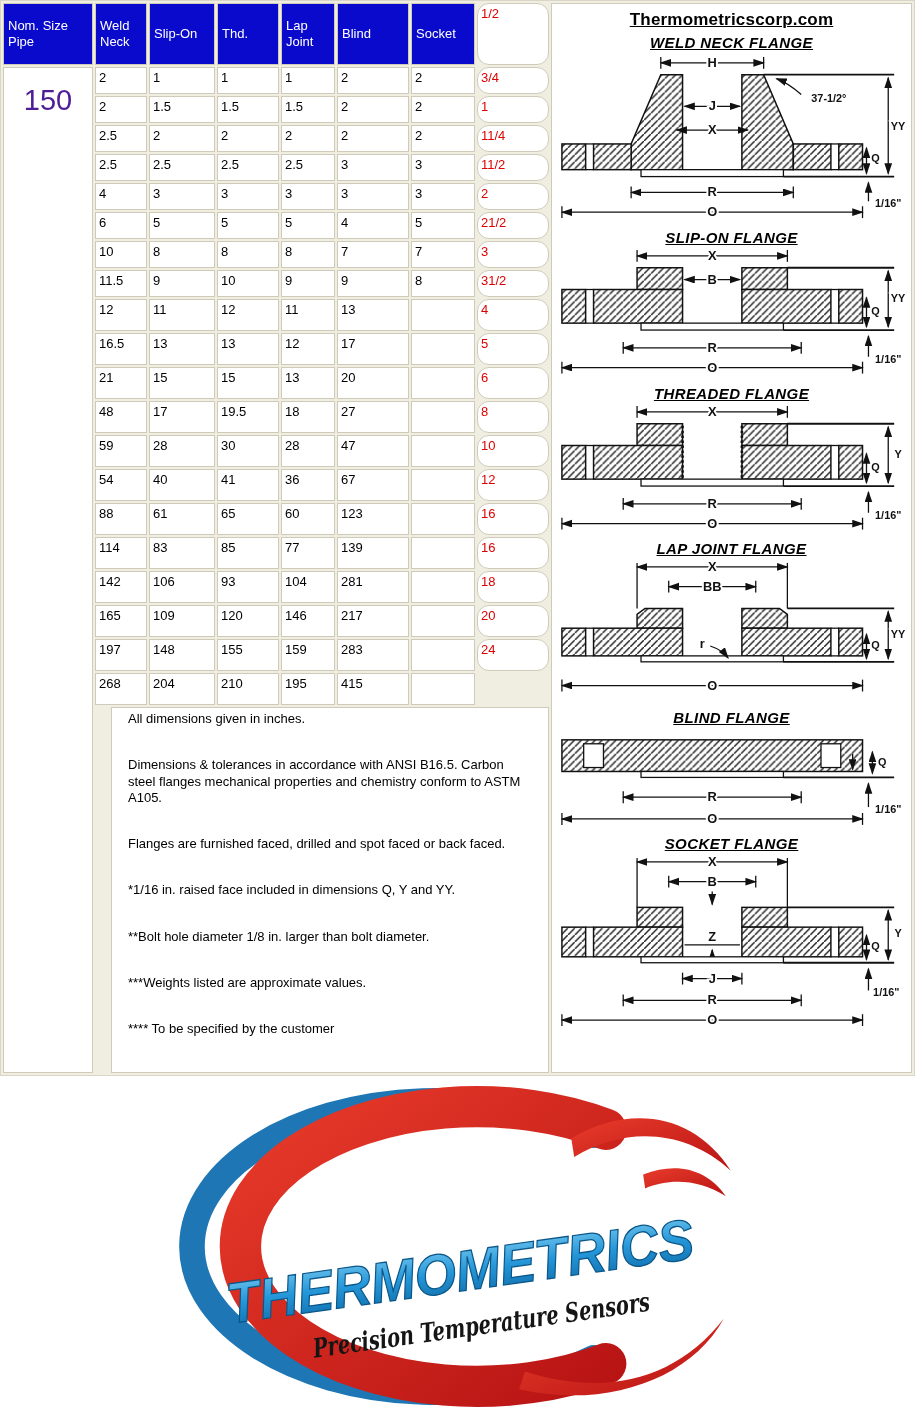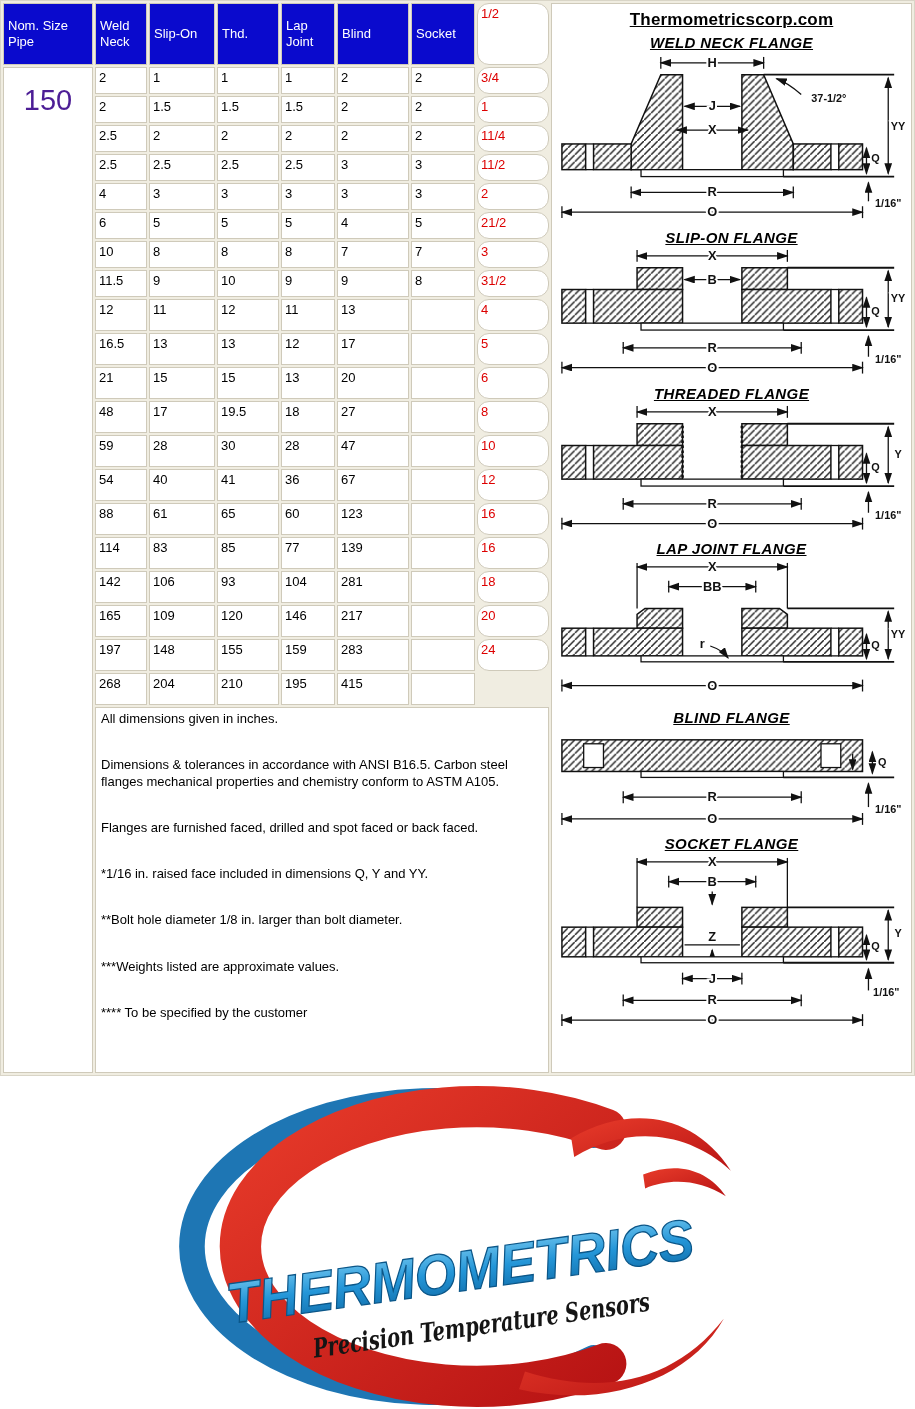--- a/index.html
+++ b/index.html
@@ -15,21 +15,21 @@
   
   .wgrid{flex:1;display:grid;grid-template-columns:90px 52px 66px 62px 54px 72px 64px 1fr;
          grid-template-rows:62px repeat(8,27px) repeat(12,32px) 1fr;gap:2px;min-height:0;}
   .c{background:#fff;border:1px solid #cfcaba;font-size:13px;padding:2px 3px;overflow:hidden;box-sizing:border-box;}
   .hc{background:#0a0acd;color:#fff;display:flex;align-items:center;line-height:1.2;padding:2px 4px;}
   .rows{display:contents;}
   .trow{display:contents;}
   .rl{color:#dd0000;border-radius:12px;}
   .pcell{grid-column:1;grid-row:2/23;text-align:center;}
   .pval{font-size:29px;color:#4c1d95;margin-top:14px;}
-  .ncell{grid-column:2/9;padding:3px 5px;line-height:1.25;}
+  .ncell{grid-column:2/9;padding:3px 16px;line-height:1.25;margin-left:16px;}
   .ncell p{margin:0 0 30px 0;}
 
   
   .rbody{flex:1;background:#fff;border:1px solid #cfcaba;overflow:hidden;display:flex;flex-direction:column;align-items:center;padding-top:6px;box-sizing:border-box;text-decoration:underline;}
   .site{font-weight:bold;font-size:17px;letter-spacing:.2px;}
   .ftitle{font-weight:bold;font-style:italic;font-size:15px;letter-spacing:.4px;margin-top:4px;}
   .fig{flex:0 0 auto;}
 
   
   .dl{stroke:#111;stroke-width:1.3;fill:none;}

